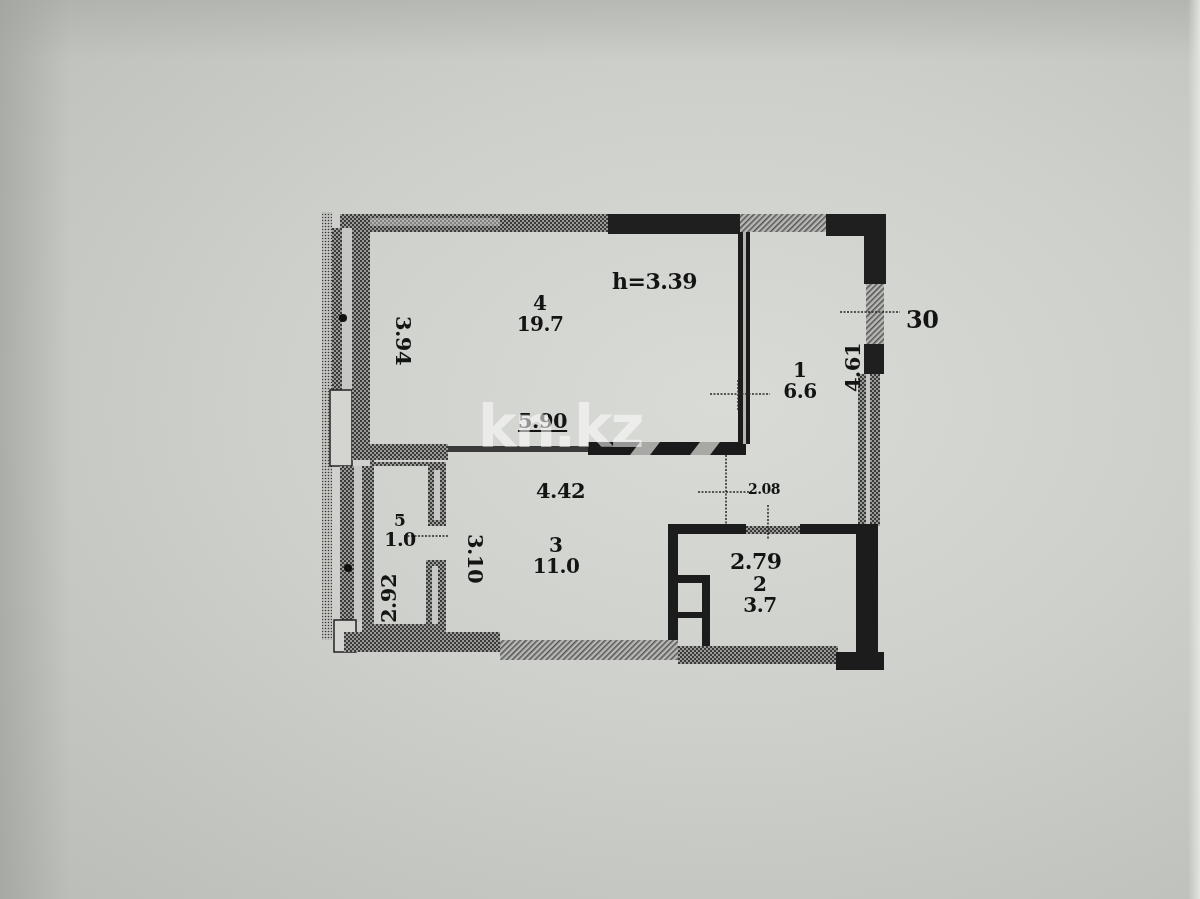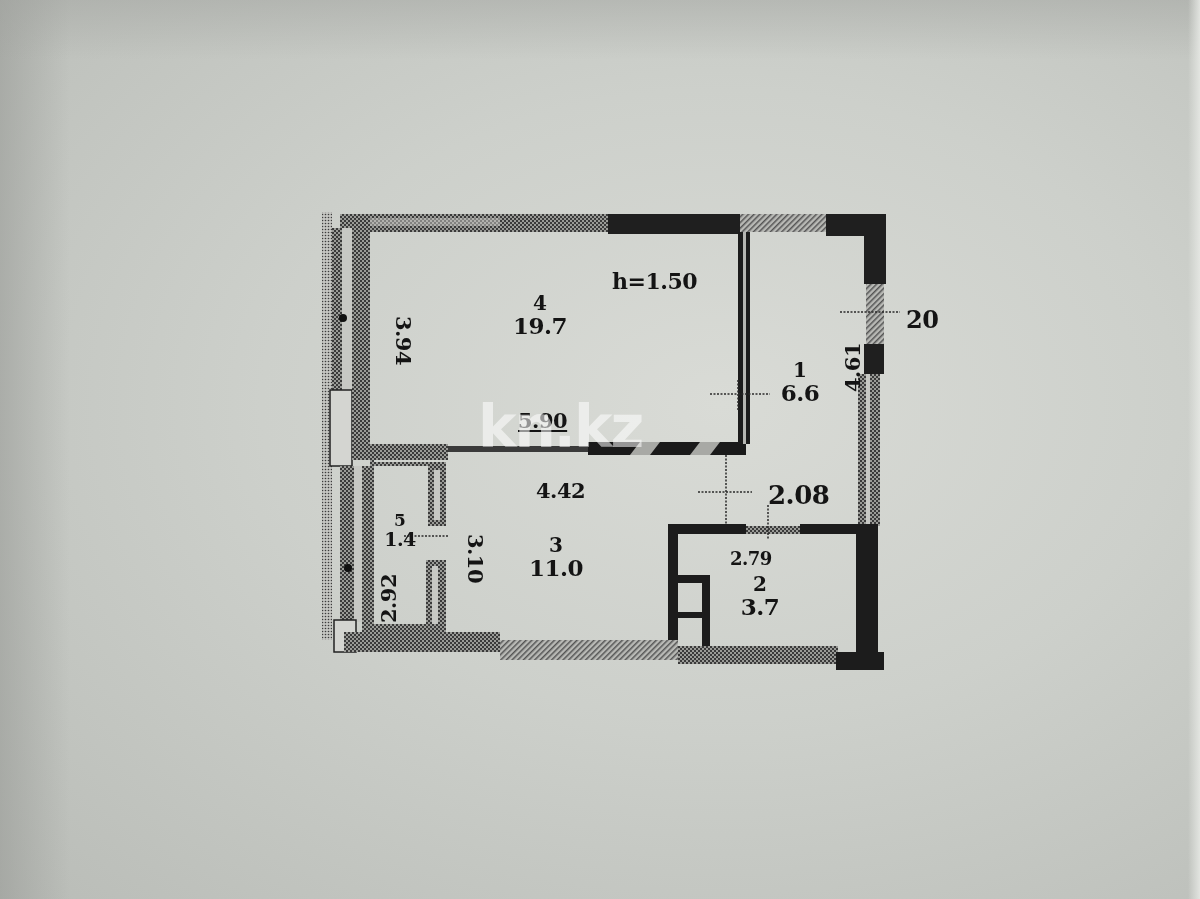--- a/index.html
+++ b/index.html
@@ -52,21 +52,21 @@
     }
     .room-block {
       position: absolute;
       text-align: center;
       font-family: "DejaVu Serif", serif;
       font-weight: bold;
       color: #141414;
       line-height: 1.05;
     }
     .room-block .num { font-size: 20px; display: block; }
-    .room-block .area { font-size: 23px; display: block; letter-spacing: -0.5px; }
+    .room-block .area { font-size: 20px; display: block; letter-spacing: -0.5px; }
     .watermark {
       position: absolute;
       left: 478px; top: 398px;
       font-family: "DejaVu Sans", sans-serif;
       font-size: 58px;
       font-weight: bold;
       color: rgba(255,255,255,0.55);
       letter-spacing: -2px;
       line-height: 1;
     }
@@ -177,53 +177,53 @@
     <line x1="768" y1="505" x2="768" y2="540"></line>
     <line x1="404" y1="536" x2="448" y2="536"></line>
   </g>
 </svg>
 
 <div class="room-block" style="left:505px; top:293px; width:70px;">
   <span class="num">4</span>
   <span class="area">19.7</span>
 </div>
 
-<div class="lbl" style="left:612px; top:270px; font-size:22px;">h=1.50</div>
+<div class="lbl" style="left:612px; top:270px; font-size:22px;">h=3.39</div>
 
 <div class="lbl rot" style="left:378px; top:330px; width:50px;">3.94</div>
 
 <div class="lbl" style="left:518px; top:410px;text-decoration:underline;">5.90</div>
 
 <div class="room-block" style="left:778px; top:360px; width:44px;">
   <span class="num">1</span>
   <span class="area">6.6</span>
 </div>
 
 <div class="lbl rotn" style="left:822px; top:357px; width:60px;">4.61</div>
 
-<div class="lbl" style="left:906px; top:308px; font-size:24px;">20</div>
+<div class="lbl" style="left:906px; top:308px; font-size:24px;">30</div>
 
 <div class="lbl" style="left:528px; top:480px;margin-left:8px;">4.42</div>
 
 <div class="room-block" style="left:520px; top:535px; width:72px;">
   <span class="num">3</span>
   <span class="area">11.0</span>
 </div>
 
 <div class="lbl rot" style="left:445px; top:548px; width:60px;">3.10</div>
 
 <div class="room-block" style="left:378px; top:512px; width:44px;">
   <span class="num" style="font-size:17px;">5</span>
-  <span class="area" style="font-size:19px;">1.4</span>
+  <span class="area" style="font-size:19px;">1.0</span>
 </div>
 
 <div class="lbl rotn" style="left:358px; top:588px; width:60px;">2.92</div>
 
-<div class="lbl" style="left:768px; top:482px; font-size:26px;">2.08</div>
-
-<div class="lbl" style="left:730px; top:550px; font-size:18px;">2.79</div>
+<div class="lbl" style="left:748px; top:482px; font-size:14px;">2.08</div>
+
+<div class="lbl" style="left:730px; top:550px; font-size:22px;">2.79</div>
 
 <div class="room-block" style="left:738px; top:574px; width:44px;">
   <span class="num">2</span>
   <span class="area">3.7</span>
 </div>
 
 <div class="watermark">kn.kz</div>
 
 </body></html>

